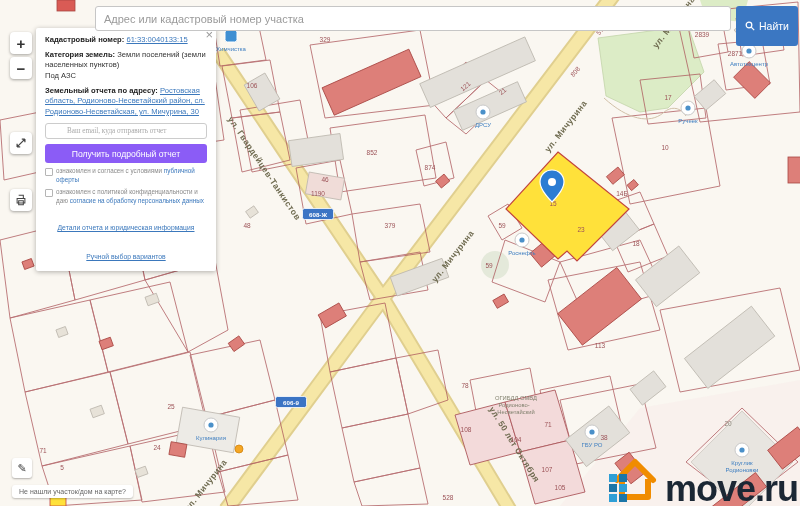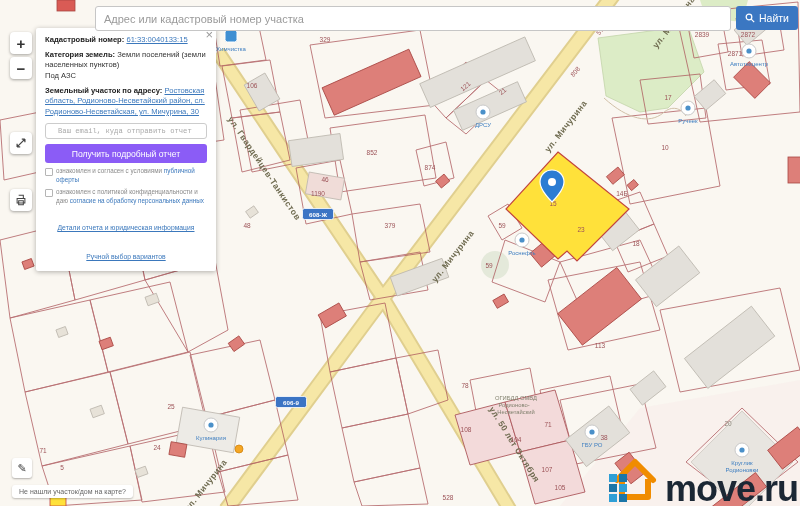--- a/index.html
+++ b/index.html
@@ -5,40 +5,40 @@
   html,body{margin:0;padding:0;}
   .stage{position:relative;width:800px;height:506px;overflow:hidden;background:#faf7f1;
          font-family:"Liberation Sans",sans-serif;}
   svg text{font-family:"Liberation Sans",sans-serif;}
 
   
   .search-bar{position:absolute;left:95px;top:6px;width:703px;height:25px;display:flex;gap:5px;z-index:30;}
   .search-bar input{flex:1;height:25px;box-sizing:border-box;border:1px solid #c6c6c6;border-radius:3px;
       padding:0 8px;font-size:11px;color:#333;background:#fff;outline:none;font-family:"Liberation Sans",sans-serif;}
   .search-bar input::placeholder{color:#9a9a9a;}
-  .search-btn{width:62px;height:24px;border:none;border-radius:3px;background:#3b77c2;color:#fff;
+  .search-btn{width:62px;height:40px;border:none;border-radius:3px;background:#3b77c2;color:#fff;
       font-size:10.5px;display:flex;align-items:center;justify-content:center;gap:4px;cursor:pointer;
       font-family:"Liberation Sans",sans-serif;}
 
   
   .ctl{position:absolute;left:10px;width:22px;height:22px;background:#fff;border-radius:4px;z-index:25;
        box-shadow:0 1px 3px rgba(0,0,0,.35);display:flex;align-items:center;justify-content:center;
        font-size:15px;font-weight:bold;color:#333;cursor:pointer;border:none;padding:0;}
   #ctl-plus{top:32px;} #ctl-minus{top:57px;} #ctl-measure{top:132px;} #ctl-print{top:189px;}
 
   
   .panel{position:absolute;left:36px;top:28px;width:180px;background:#fff;z-index:20;
          box-shadow:0 1px 5px rgba(0,0,0,.3);border-radius:2px;padding:7px 9px 8px 9px;box-sizing:border-box;
          font-size:7.6px;line-height:1.4;color:#333;}
   .panel .row{margin-bottom:4px;}
   .panel b{color:#222;}
   .panel a{color:#3b78bc;text-decoration:underline;cursor:pointer;margin-top:18px;}
   .panel .close{position:absolute;right:3px;top:0px;color:#999;font-size:13px;cursor:pointer;line-height:13px;}
   .panel input{width:100%;box-sizing:border-box;height:16px;border:1px solid #ccc;border-radius:3px;
-        padding:0 12px;font-size:7.2px;color:#333;margin:2px 0 5px 0;font-family:Liberation Mono, monospace;}
+        padding:0 21px;font-size:7.2px;color:#333;margin:2px 0 5px 0;font-family:Liberation Serif, serif;}
   .panel input::placeholder{color:#aaa;}
   .green-btn{width:100%;height:19px;border:none;border-radius:3px;background:#8b5cf6;color:#fff;
         font-size:8.6px;cursor:pointer;font-family:"Liberation Sans",sans-serif;}
   .cb-row{display:flex;gap:3px;margin-top:4px;font-size:6.3px;line-height:1.35;color:#8a8a8a;align-items:flex-start;}
   .cb-box{width:6px;height:6px;border:1px solid #b5b5b5;border-radius:1px;background:#fff;flex:0 0 auto;margin-top:1px;cursor:pointer;}
   .cb-row a{text-decoration:none;}
   .panel-links{margin-top:6px;text-align:center;font-size:6.8px;line-height:1.6;}
   .panel-links a{display:block;}
 
   
@@ -304,21 +304,21 @@
     <div class="row">
       <b>Кадастровый номер:</b>
       <a>61:33:0040133:15</a>
     </div>
     <div class="row">
       <b>Категория земель:</b>
       <span>Земли поселений (земли населенных пунктов)</span><br>
       <span>Под АЗС</span>
     </div>
     <div class="row">
-      <b>Земельный участок по адресу:</b>
+      <b>Земельный отчета по адресу:</b>
       <a>Ростовская область, Родионово-Несветайский район, сл. Родионово-Несветайская, ул. Мичурина, 30</a>
     </div>
     <input type="text" placeholder="Ваш email, куда отправить отчет" style="">
     <button class="green-btn">Получить подробный отчет</button>
     <div class="cb-row">
       <span class="cb-box"></span>
       <span>
         <span>ознакомлен и согласен с условиями </span><a>публичной оферты</a>
       </span>
     </div>

